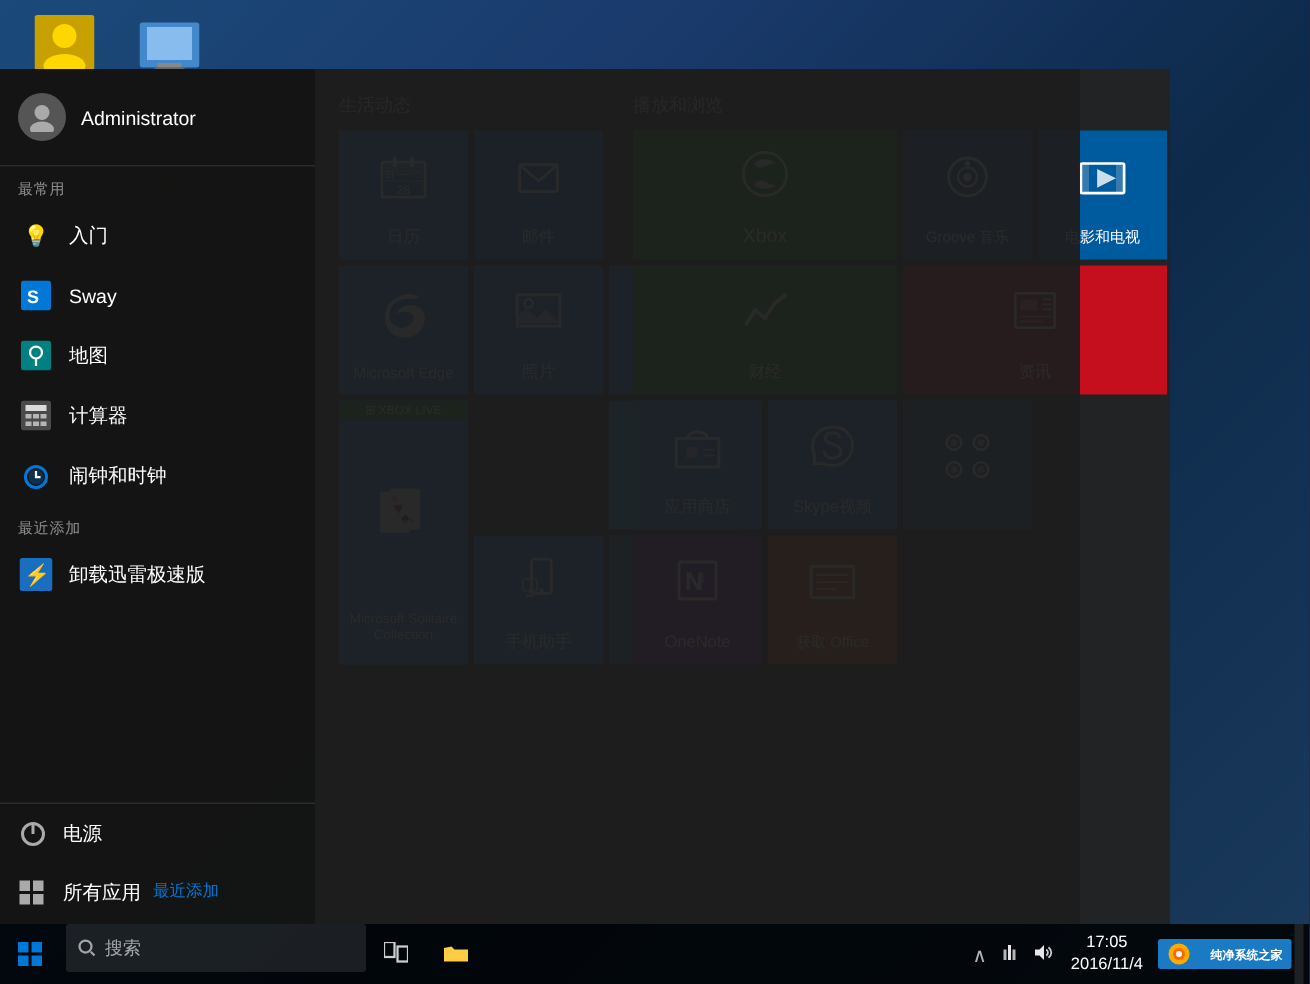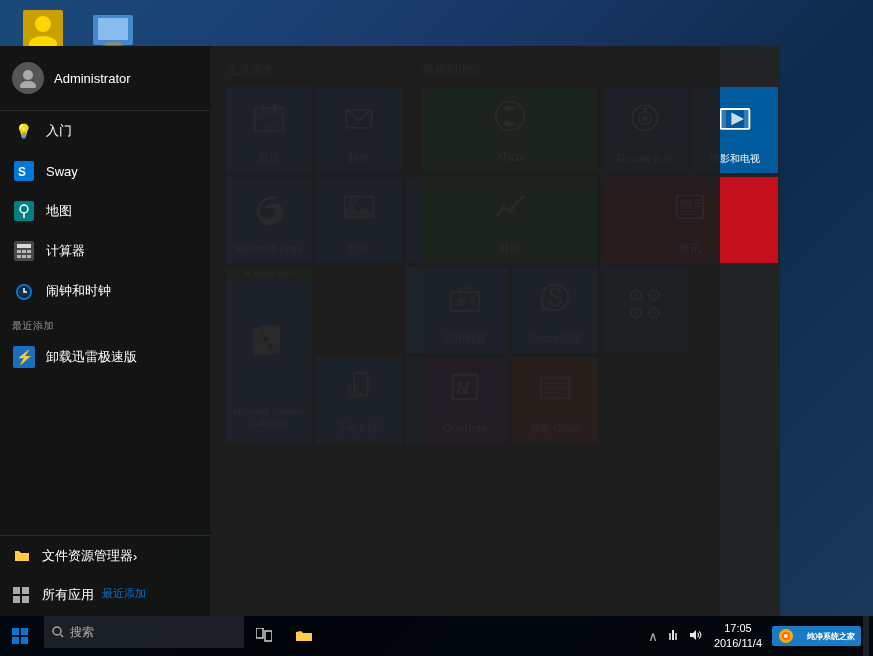--- a/index.html
+++ b/index.html
@@ -333,20 +333,21 @@
       <div class="start-user">
         <div class="user-avatar">
           <svg width="20" height="20" viewBox="0 0 20 20">
             <circle cx="10" cy="7" r="5" fill="#aaa"></circle>
             <ellipse cx="10" cy="18" rx="8" ry="5" fill="#aaa"></ellipse>
           </svg>
         </div>
         <div class="user-name">Administrator</div>
       </div>
 
+      <div class="start-section-title">最常用</div>
 
       <div class="start-item">
         <div class="item-icon" style="color:#ffcc00;">💡</div>
         <span>入门</span>
       </div>
       <div class="start-item">
         <div class="item-icon">
           <svg width="20" height="20" viewBox="0 0 20 20">
             <rect width="20" height="20" fill="#0078d7" rx="2"></rect>
             <text x="4" y="15" fill="white" font-size="12" font-weight="bold">S</text>
@@ -399,25 +400,25 @@
             <text x="3" y="16" fill="#ffcc00" font-size="14" font-weight="bold">⚡</text>
           </svg>
         </div>
         <span>卸载迅雷极速版</span>
       </div>
 
       <div class="start-bottom">
         <div class="start-bottom-item">
           <div class="item-icon">
             <svg width="18" height="18" viewBox="0 0 18 18">
-              <path d="M2 4 L2 14 L16 14 L16 6 L8 6 L6 4 Z" fill="#ffcc44"></path>
+              <circle cx="9" cy="9" r="7" fill="none" stroke="#aaa" stroke-width="2"></circle>
+              <path d="M9 2 L9 9" stroke="#aaa" stroke-width="2"></path>
             </svg>
           </div>
-          <span>文件资源管理器</span>
-          <span class="arrow">›</span>
+          <span>电源</span>
         </div>
       </div>
 
       <div class="start-all-apps">
         <div class="item-icon">
           <svg width="18" height="18" viewBox="0 0 18 18">
             <rect x="1" y="1" width="7" height="7" fill="#aaa"></rect>
             <rect x="10" y="1" width="7" height="7" fill="#aaa"></rect>
             <rect x="1" y="10" width="7" height="7" fill="#aaa"></rect>
             <rect x="10" y="10" width="7" height="7" fill="#aaa"></rect>

